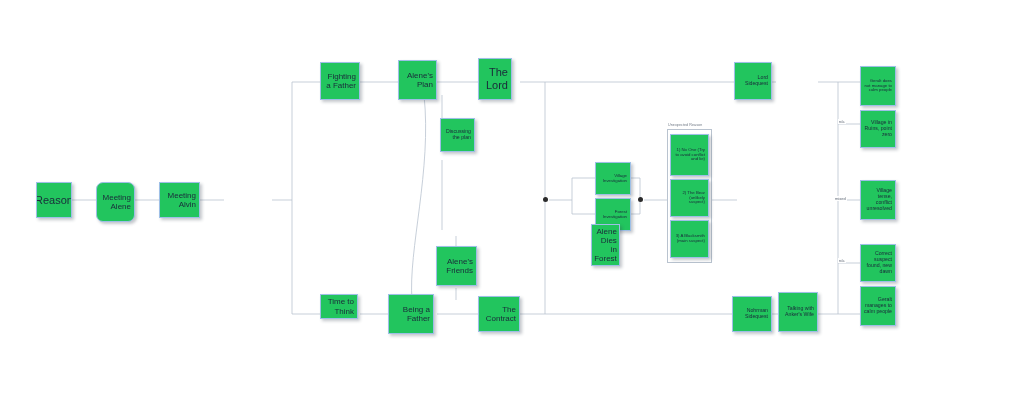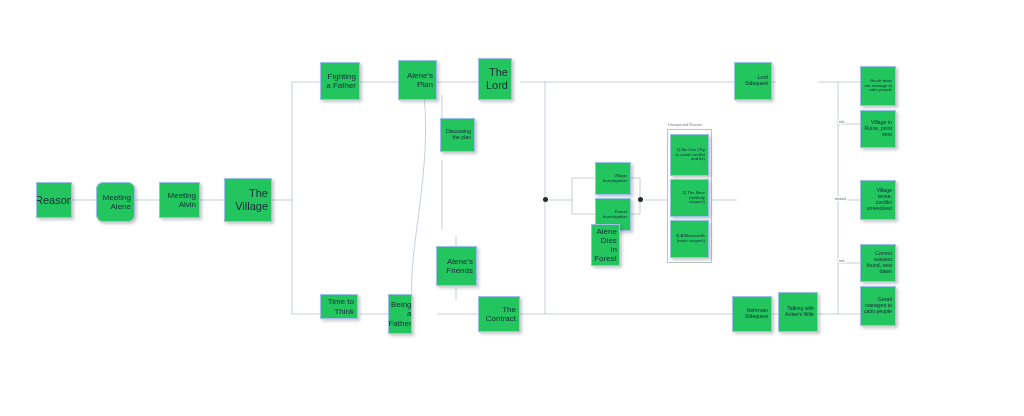--- a/index.html
+++ b/index.html
@@ -139,33 +139,32 @@
       <path d="M838 124 H860"></path>
     </g>
   </svg>
 
   <div class="node lg" style="left:36px;  top:182px; width:36px; height:36px;">Reason</div>
 
   <div class="node md" style="left:96px;  top:182px; width:39px; height:40px;border-radius:7px;">Meeting Alene</div>
 
   <div class="node md" style="left:159px; top:182px; width:41px; height:36px;">Meeting Alvin</div>
 
-  <div class="node lg" style="left:224px; top:178px; width:48px; height:44px;">The Village</div>
 
   <div class="node md" style="left:320px; top:62px; width:40px; height:38px;">Fighting a Father</div>
 
   <div class="node md" style="left:398px; top:60px; width:39px; height:40px;">Alene's Plan</div>
 
   <div class="node lg" style="left:478px; top:58px; width:34px; height:42px;">The Lord</div>
 
   <div class="node sm" style="left:440px; top:118px; width:35px; height:34px;">Discussing the plan</div>
 
   <div class="node md" style="left:320px; top:294px; width:38px; height:25px;">Time to Think</div>
 
-  <div class="node md" style="left:388px; top:294px; width:24px; height:40px;">Being a Father</div>
+  <div class="node md" style="left:388px; top:294px; width:46px; height:40px;">Being a Father</div>
 
   <div class="node md" style="left:478px; top:296px; width:42px; height:36px;">The Contract</div>
 
   <div class="node md" style="left:436px; top:246px; width:41px; height:40px;">Alene's Friends</div>
 
   <div class="junction" style="left:543px; top:197px;"></div>
 
   <div class="node xs" style="left:595px; top:162px; width:36px; height:33px;">Village Investigation</div>
 
   <div class="node xs" style="left:595px; top:198px; width:36px; height:33px;">Forest Investigation</div>

